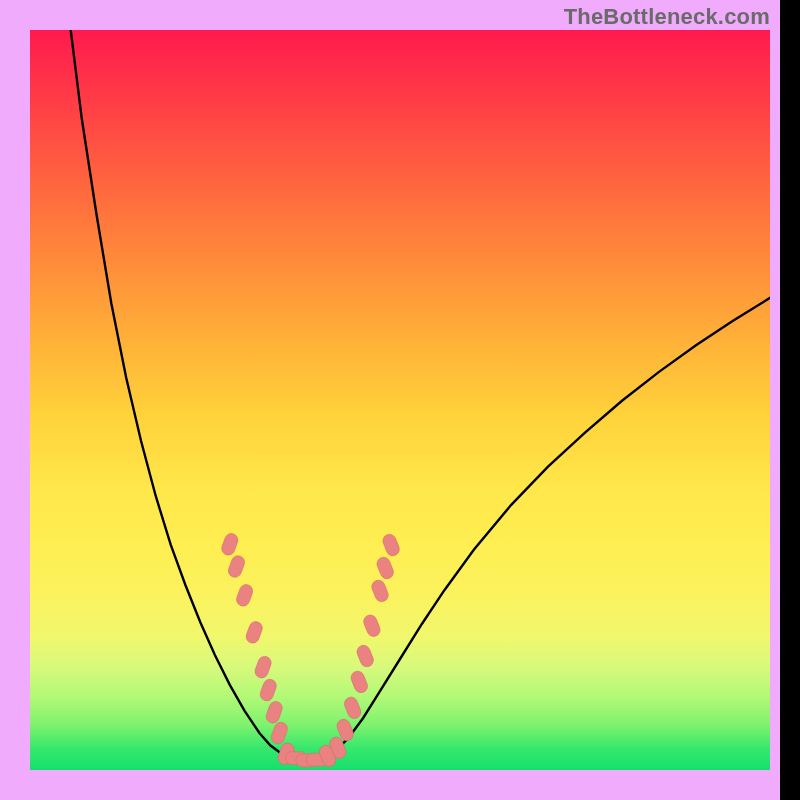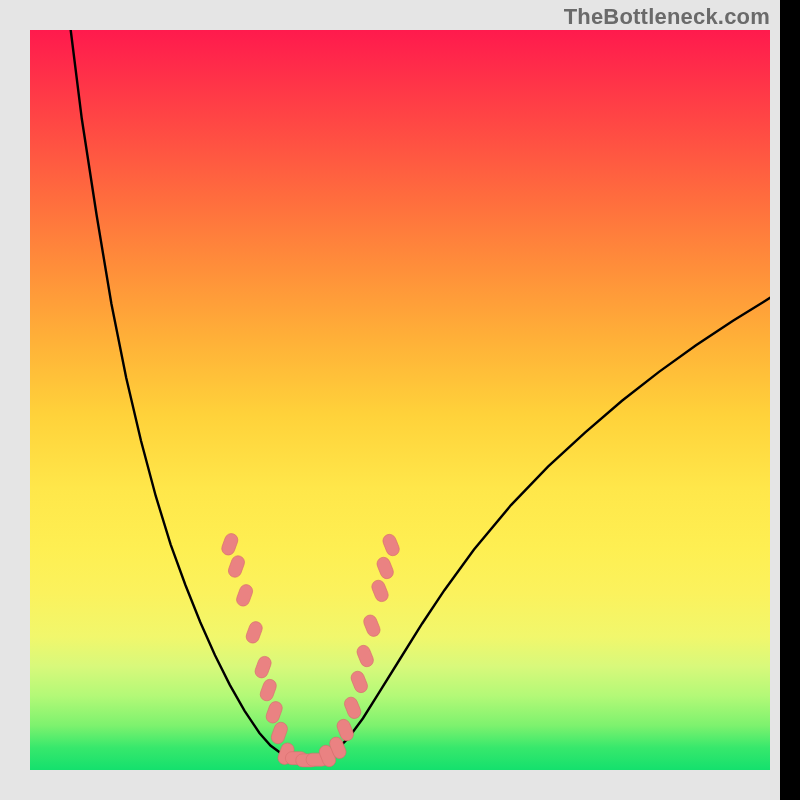--- a/index.html
+++ b/index.html
@@ -9,21 +9,21 @@
     height: 800px;
     background: #000;
     overflow: hidden;
   }
   .frame {
     position: absolute;
     left: 0;
     top: 0;
     width: 780px;
     height: 800px;
-    background: #e5e5e5;
+    background: #f0abfc;
   }
   .plot {
     position: absolute;
     left: 30px;
     top: 30px;
     width: 740px;
     height: 740px;
     
     background: linear-gradient(to bottom,
       #ff1a4d 0%,

